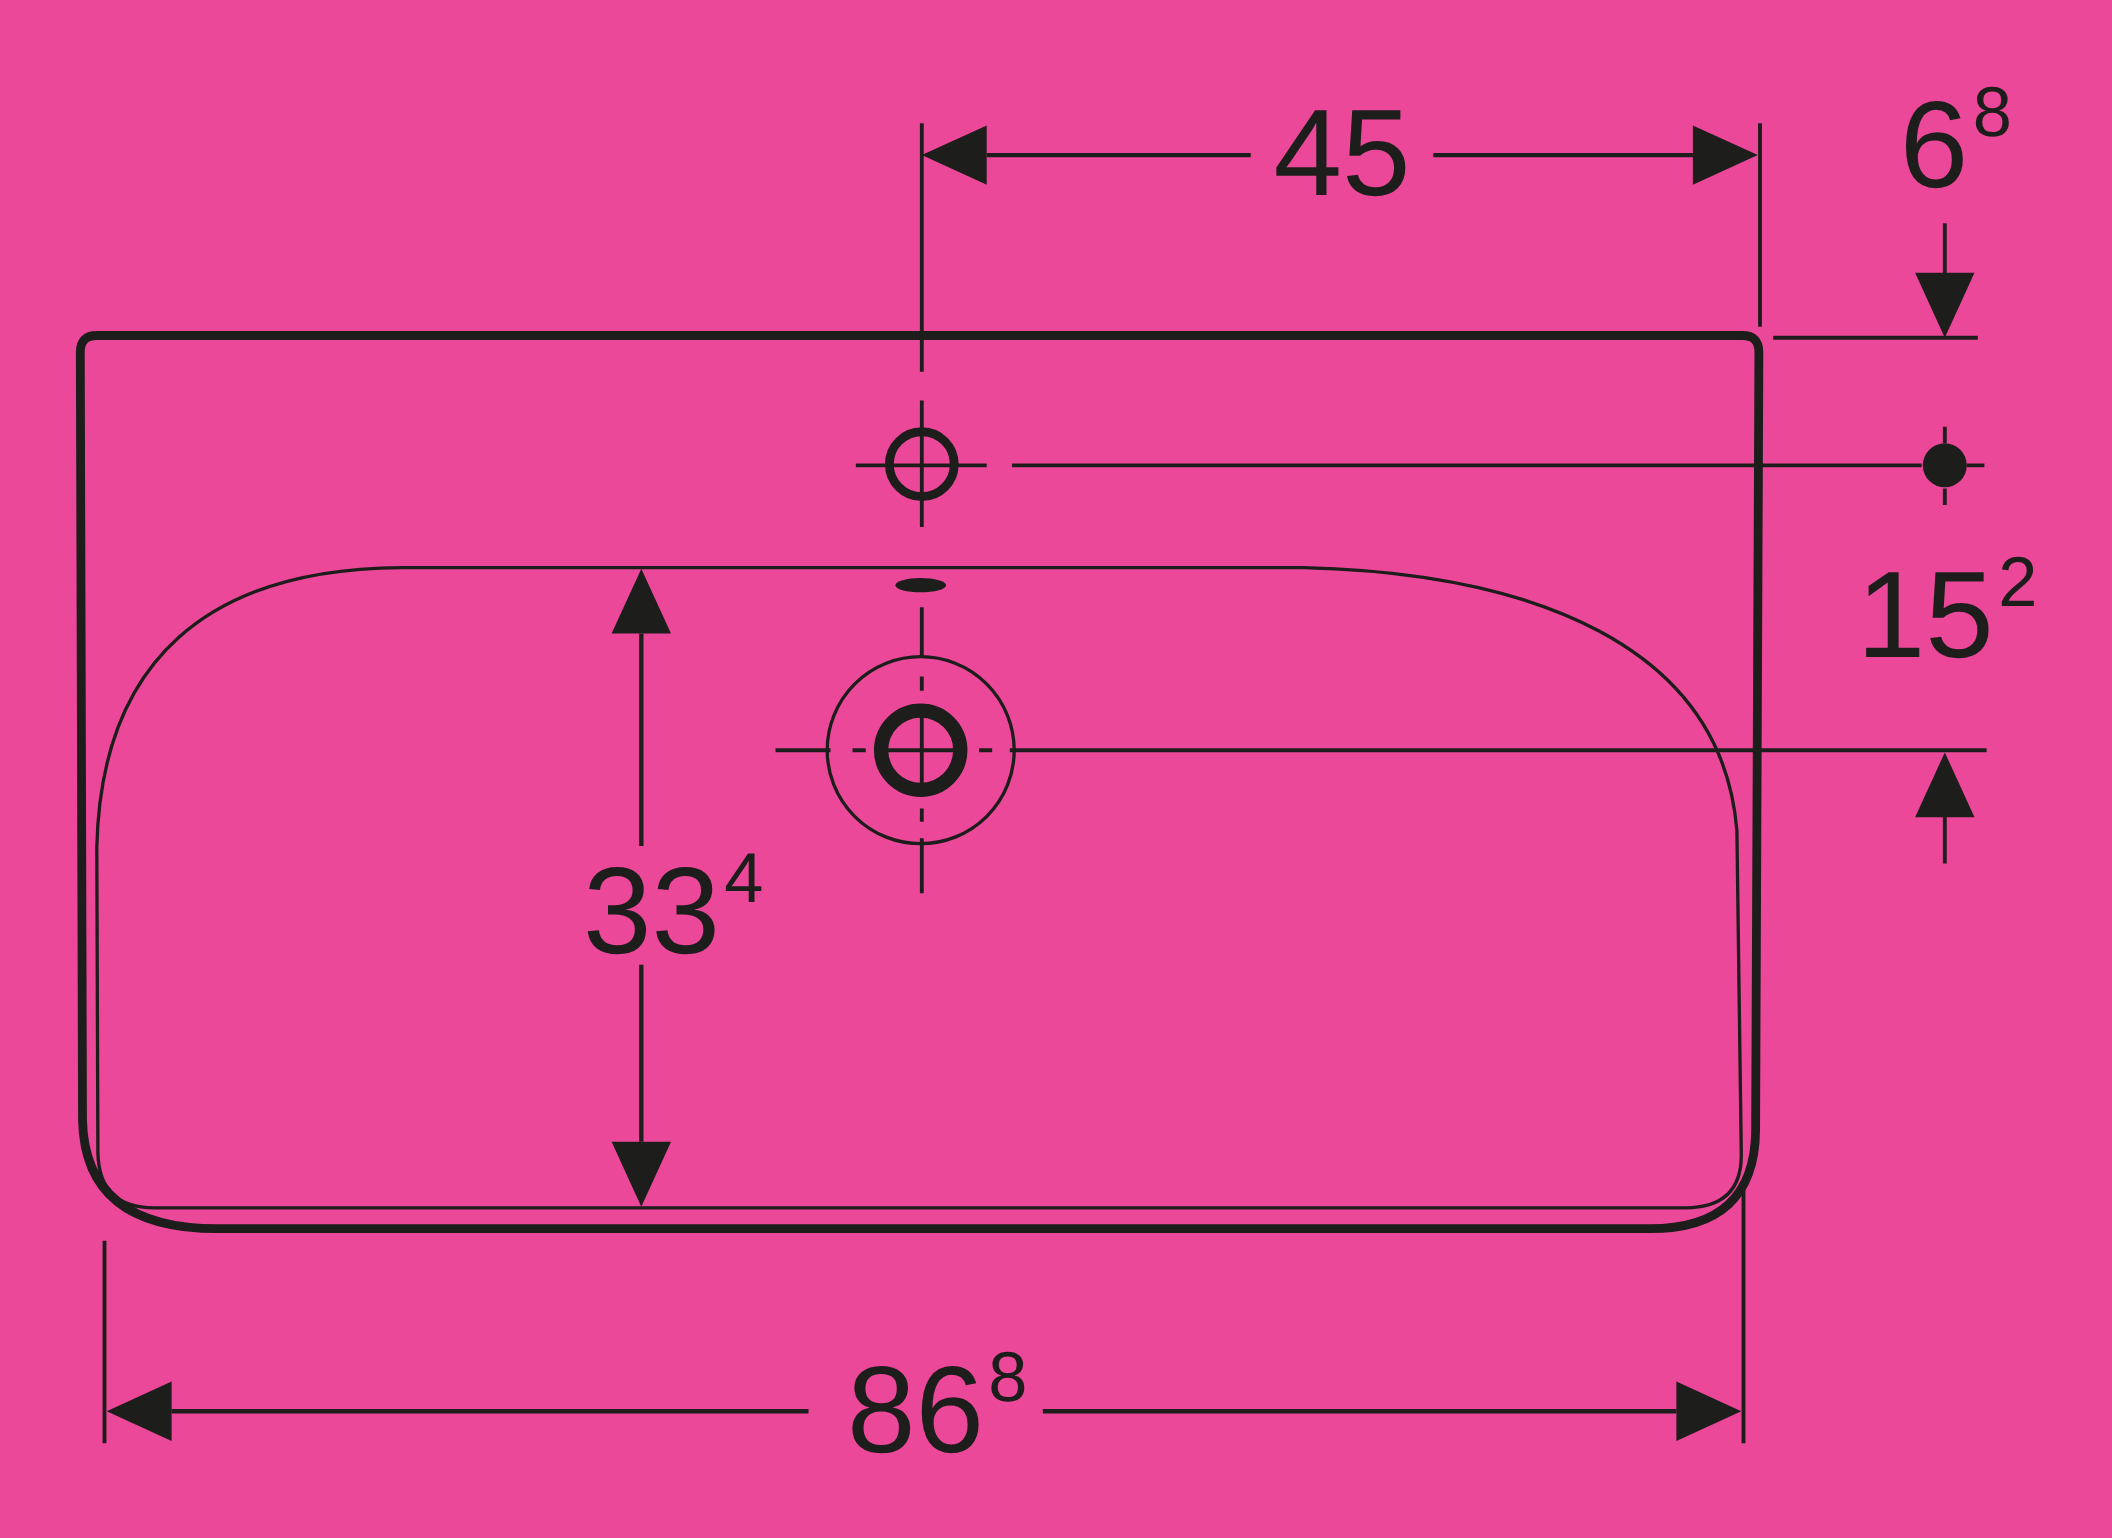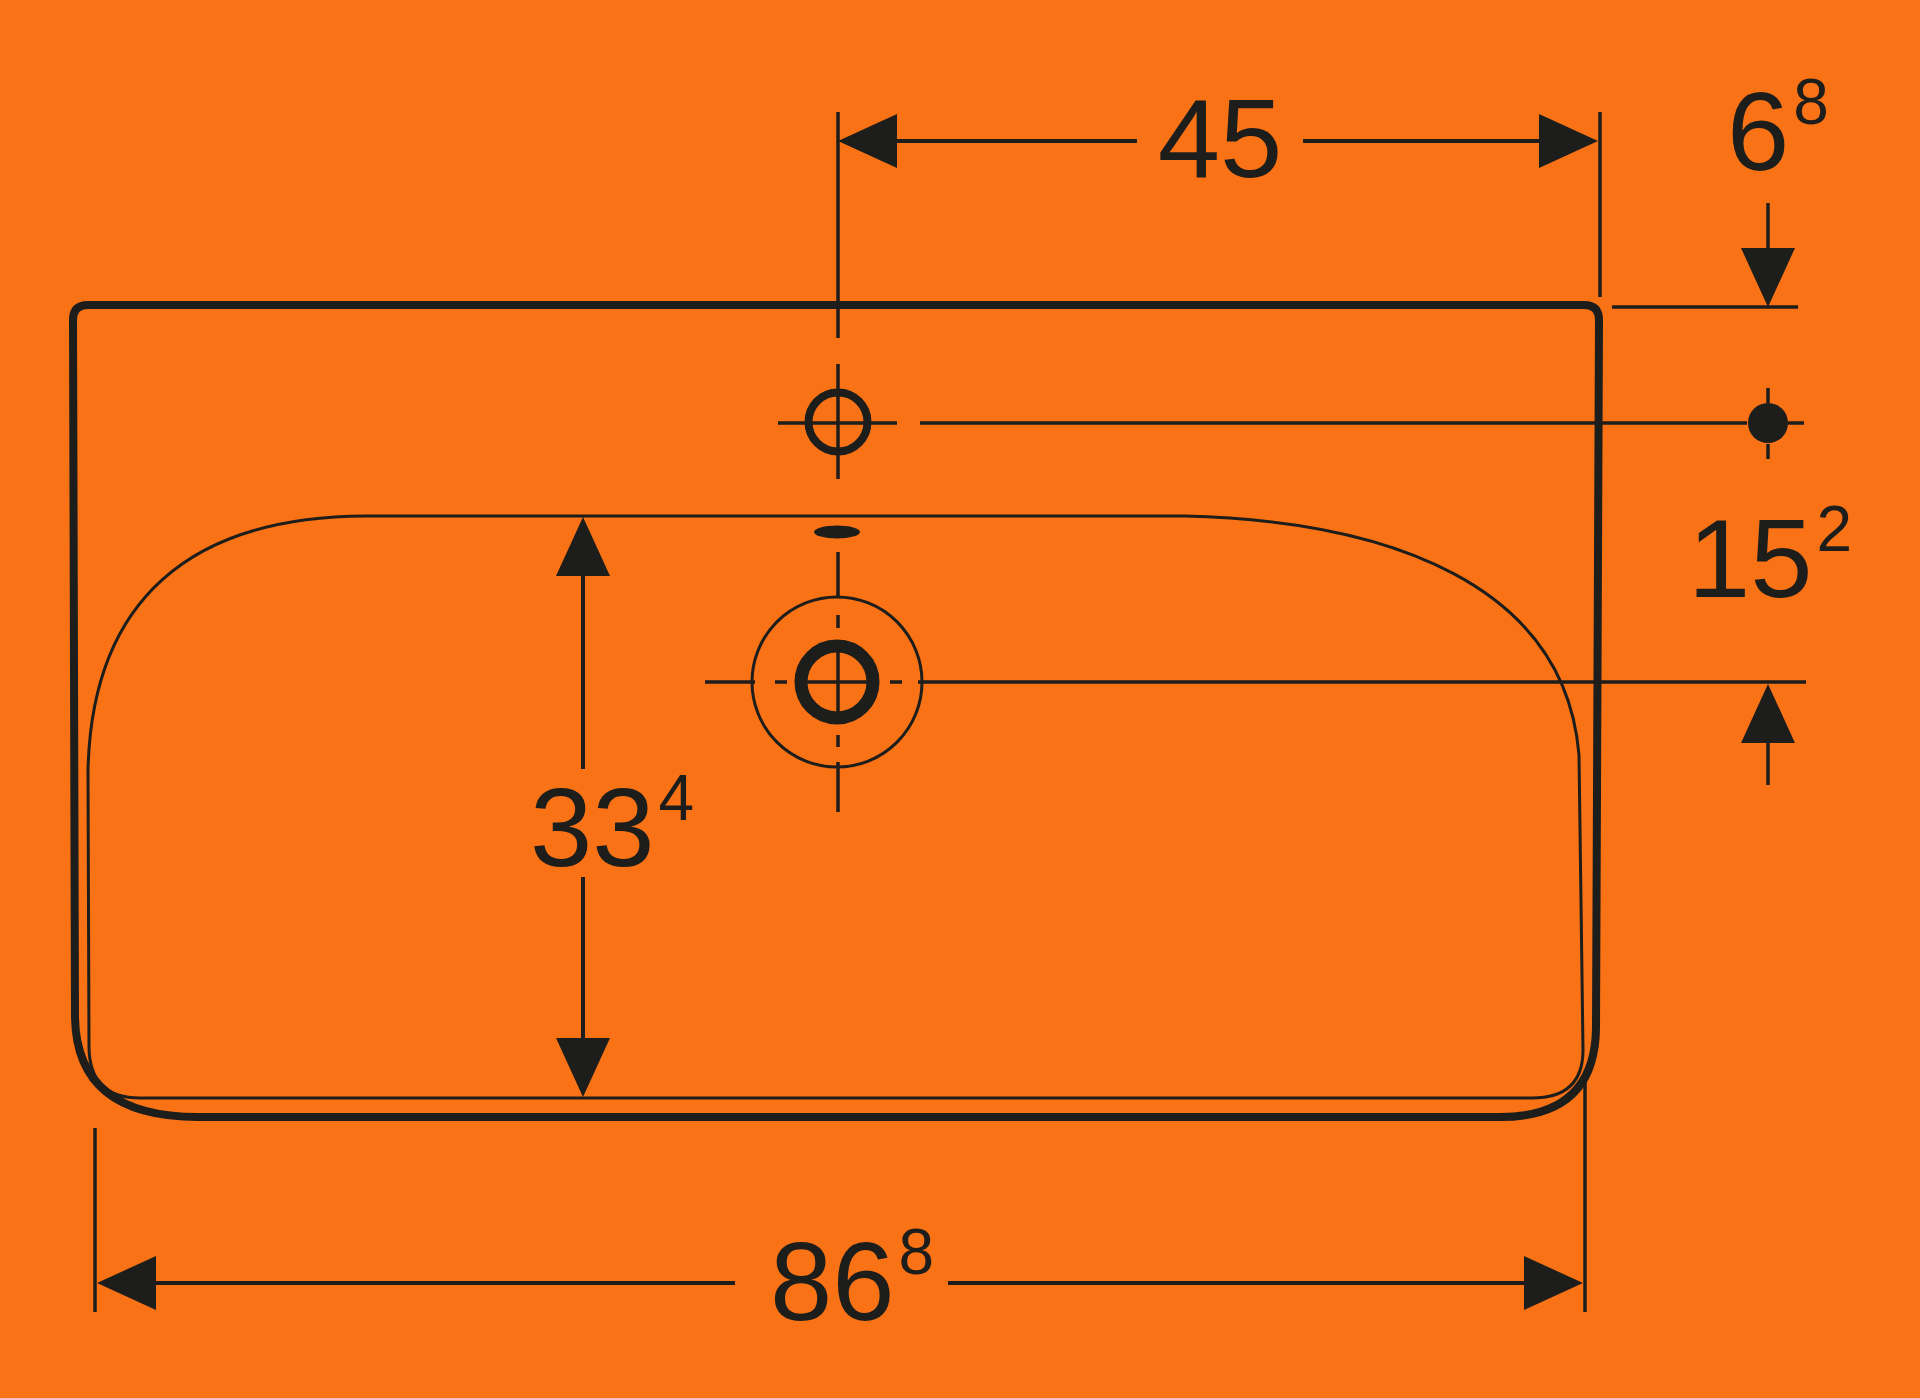--- a/index.html
+++ b/index.html
@@ -4,21 +4,21 @@
 <style>
   html, body {
     margin: 0;
     padding: 0;
     background: #ffffff;
   }
   .canvas {
     position: relative;
     width: 1920px;
     height: 1398px;
-    background: #f97316;
+    background: #ec4899;
     font-family: "Liberation Sans", sans-serif;
     text-align: right;
   }
   svg { display: block; }
   text {
     font-family: "Liberation Sans", sans-serif;
     font-weight: 400;
   }
   .dim-label {
     font-size: 112px;

